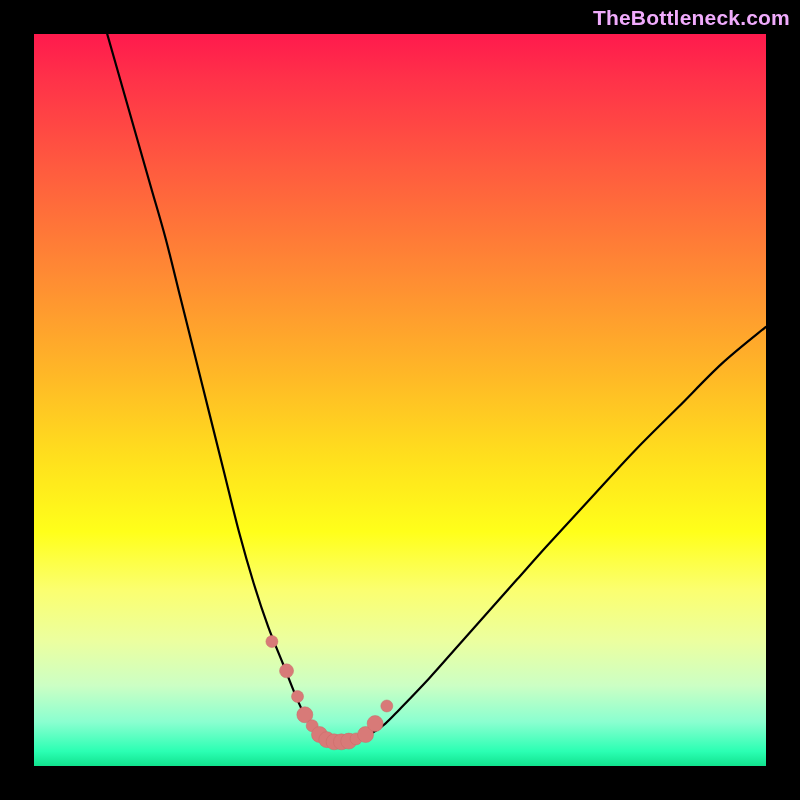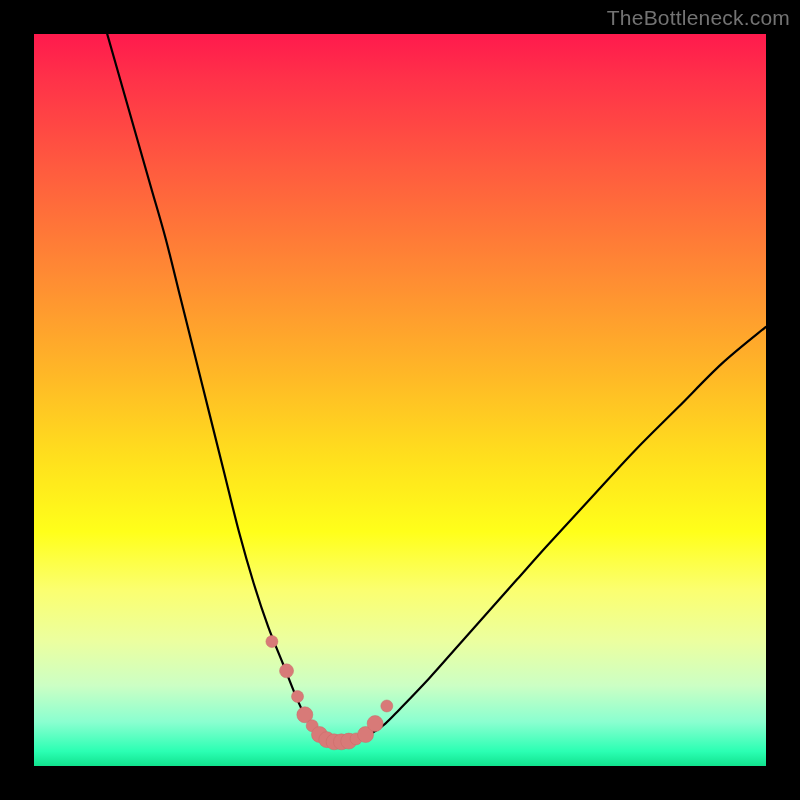--- a/index.html
+++ b/index.html
@@ -47,23 +47,23 @@
       #ccffc4 89%,
       #8affd0 94%,
       #2bffb3 98%,
       #11e28e 100%
     );
   }
   .watermark {
     position: absolute;
     top: 6px;
     right: 10px;
-    color: #737373;
+    color: #f0abfc;
     font-size: 21px;
-    font-weight: 400;
+    font-weight: 700;
     letter-spacing: 0.2px;
     user-select: none;
     text-align: right;
   }
   svg.curve {
     position: absolute;
     left: 0;
     top: 0;
     width: 732px;
     height: 732px;

